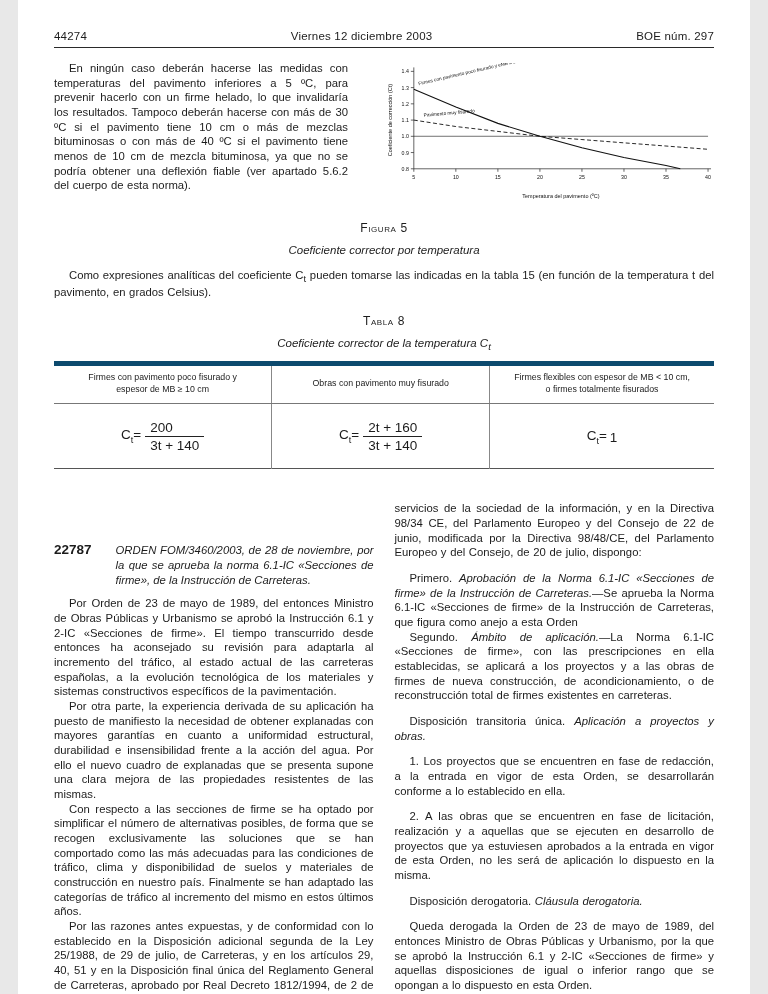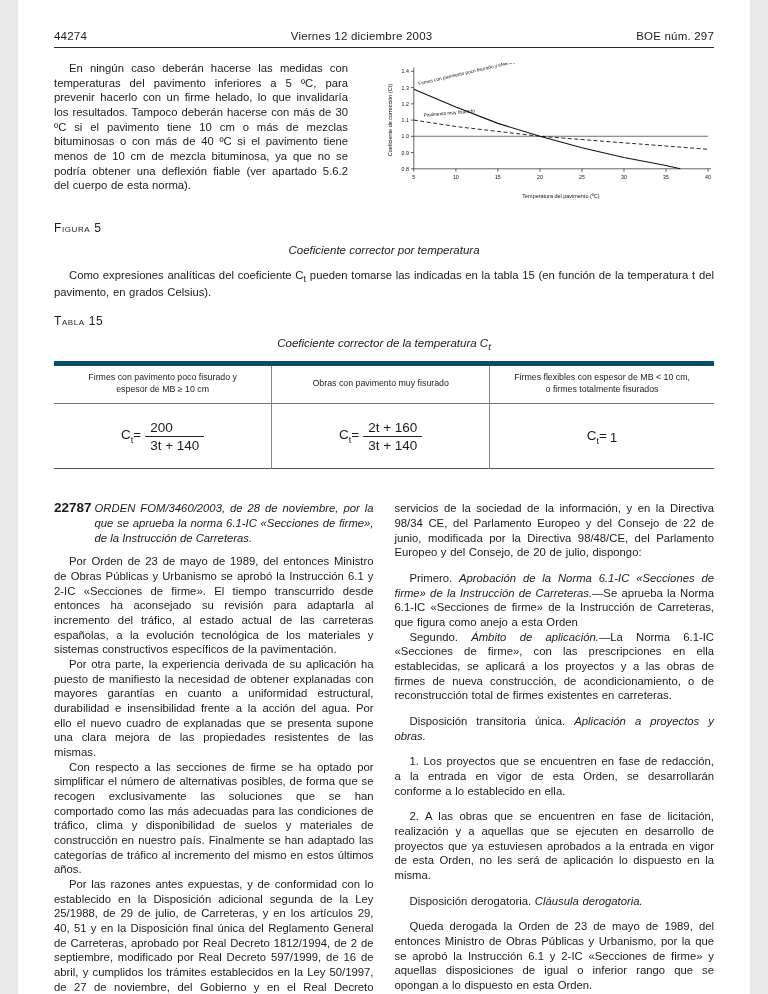--- a/index.html
+++ b/index.html
@@ -25,21 +25,21 @@
   
   .topsec { display:flex; gap:36px; margin-top:13px; }
   .intro { width:346px; }
   .chartbox { width:330px; margin-top:2px; }
   .ax { stroke:#222; stroke-width:0.7; }
   .tk { font-size:5.3px; fill:#111; }
   .ann { font-size:4.8px; fill:#111; }
   .axl { font-size:5.5px; fill:#111; }
 
   
-  .sc-label { text-align:left; font-variant:small-caps; font-size:12px;
+  .sc-label { text-align:center; font-variant:small-caps; font-size:12px;
               letter-spacing:0.6px; margin-top:14px; }
   .caption { text-align:center; font-style:italic; font-size:11.5px; margin-top:9px; }
 
   .analytic { margin-top:12px; }
 
   
   table.t15 { width:100%; border-collapse:collapse; margin-top:9px;
               border-top:5px solid #0c4a6e; border-bottom:1px solid #555; }
   table.t15 th { font-weight:normal; font-size:8.8px; color:#222; text-align:center;
                  padding:6px 22px 7px; border-bottom:1px solid #777; line-height:1.35; }
@@ -47,21 +47,21 @@
   table.t15 td { height:62px; text-align:center; vertical-align:middle; }
   .formula { display:inline-flex; align-items:center; font-size:13.5px; }
   .formula sub { font-size:9px; }
   .frac { display:inline-block; text-align:left; margin-left:4px; font-size:13.5px; }
   .frac .num { display:block; padding:0 5px 1px; border-bottom:1px solid #222; }
   .frac .den { display:block; padding:1px 5px 0; }
 
   
   .article { display:flex; gap:21px; margin-top:32px; }
   .col { width:337.5px; }
-  .article-heading { display:flex; gap:3px; margin-bottom:9px; }
+  .article-heading { display:flex; gap:24px; margin-bottom:9px;margin-top:42px; }
   .art-num { font-weight:bold; font-size:13.5px; line-height:1.1; }
   .art-title { flex:1; font-style:italic; font-size:11.3px; line-height:1.3; text-align:justify; }
 </style>
 </head>
 <body>
 
 <div class="page">
 
   <div class="hdr">
     <span>44274</span>
@@ -119,21 +119,21 @@
             <text class="axl" x="8" y="57" text-anchor="middle" transform="rotate(-90 8 57)">Coeficiente de  corrección (Ct)</text>
           </svg>
       </div>
     </div>
 
     <div class="sc-label">Figura 5</div>
     <div class="caption">Coeficiente corrector por temperatura</div>
 
     <p class="para ind analytic"><span>Como expresiones analíticas del coeficiente C</span><sub>t</sub><span> pueden tomarse las indicadas en la tabla 15 (en función de la temperatura t del pavimento, en grados Celsius).</span></p>
 
-    <div class="sc-label">Tabla 15</div>
+    <div class="sc-label">Tabla 8</div>
     <div class="caption"><span>Coeficiente corrector de la temperatura C</span><sub>t</sub></div>
 
     <table class="t15">
       <thead>
         <tr>
           <th style="width:33%">Firmes con pavimento poco fisurado y espesor de MB ≥ 10 cm</th>
           <th style="width:33%">Obras con pavimento muy fisurado</th>
           <th style="width:34%">Firmes flexibles con espesor de MB &lt; 10 cm, o firmes totalmente fisurados</th>
         </tr>
       </thead>

